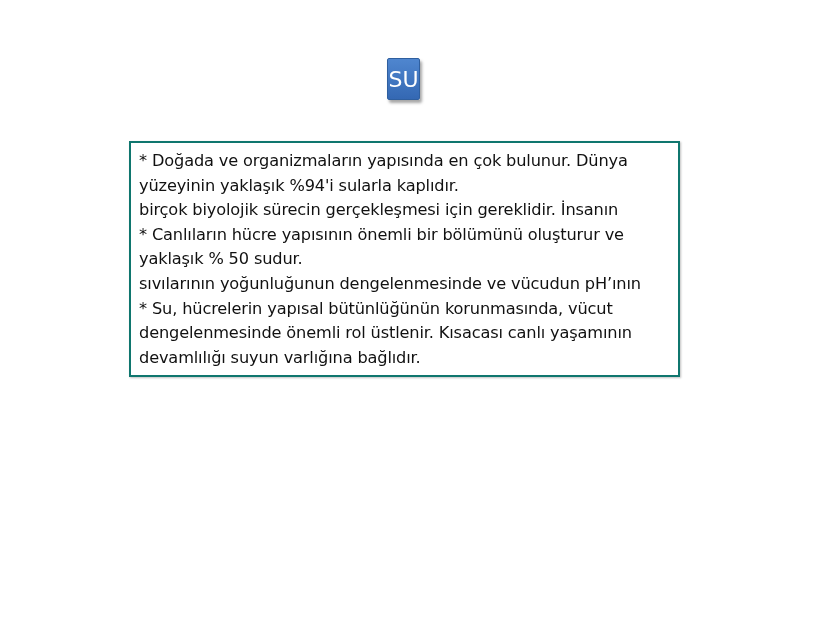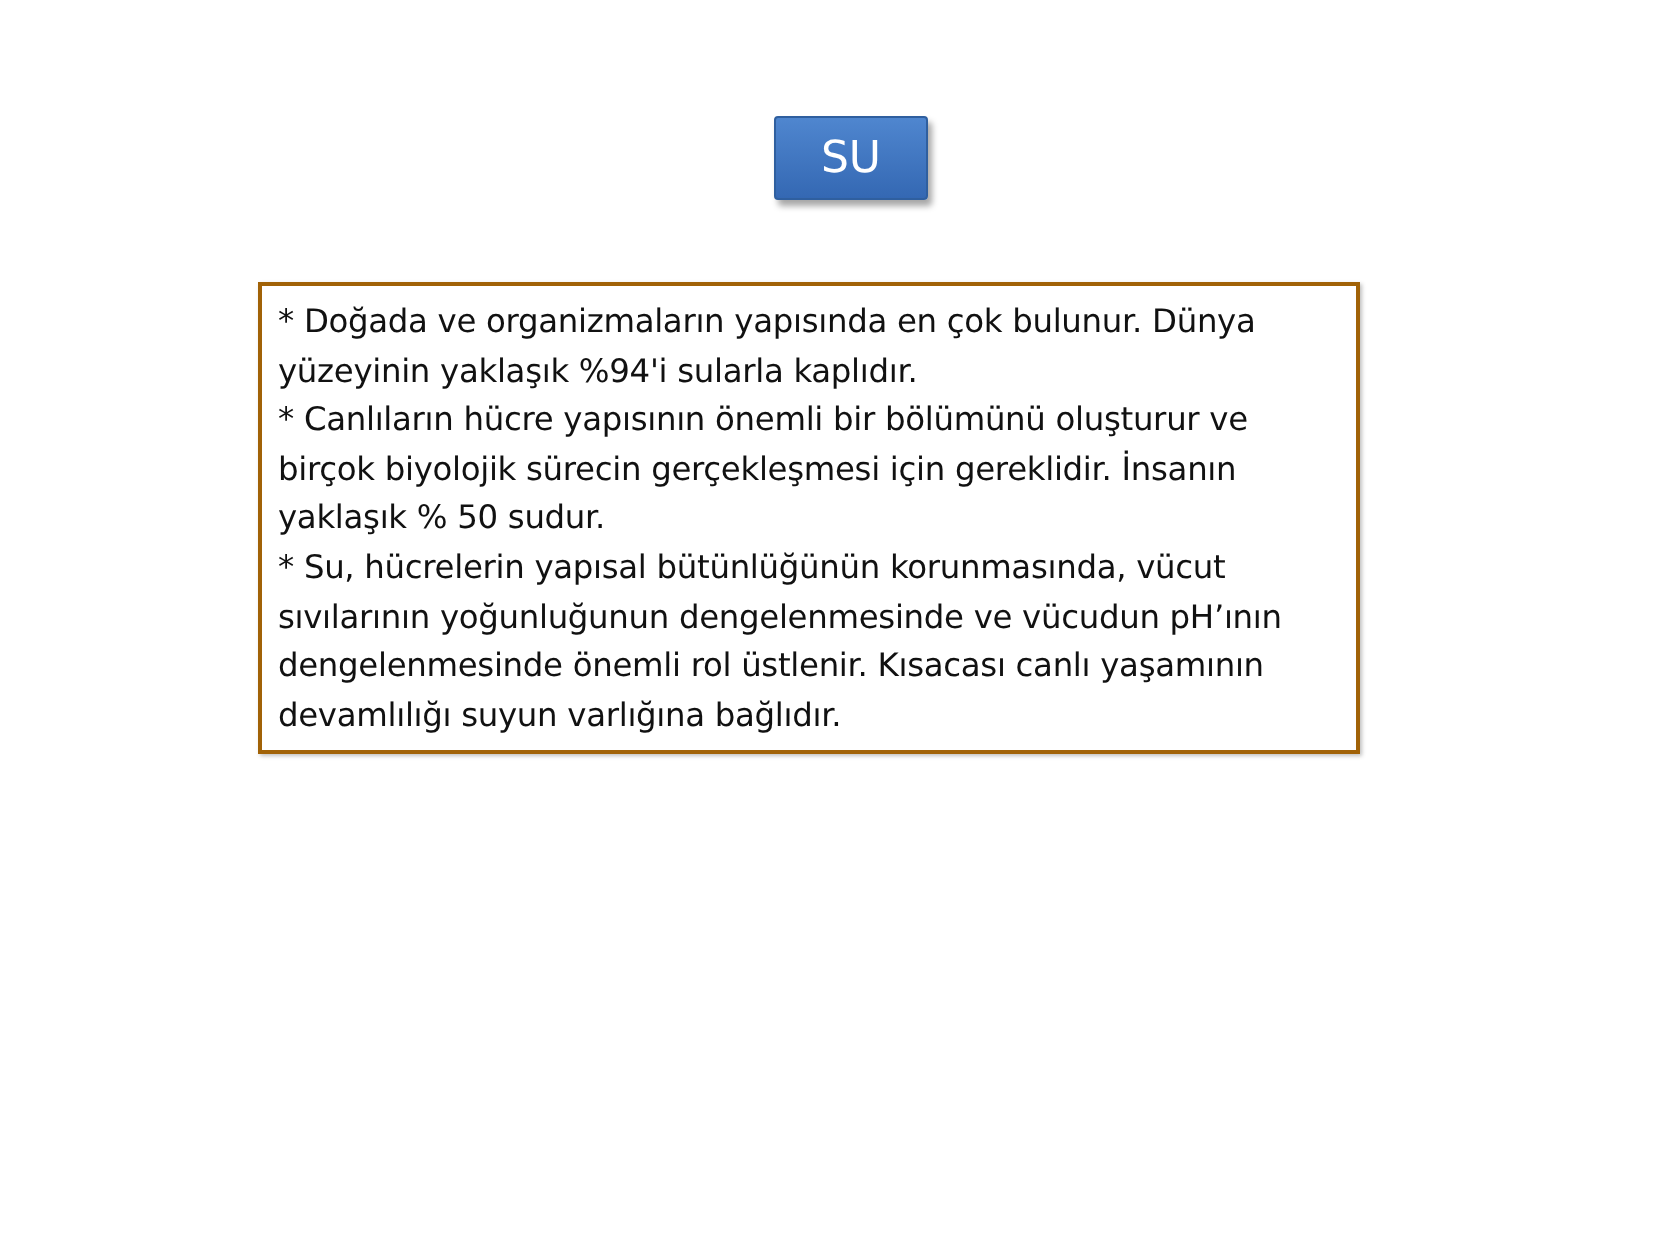--- a/index.html
+++ b/index.html
@@ -1,44 +1,44 @@
 <!DOCTYPE html>
 <html><head>
   <meta charset="utf-8">
   <style>
     html, body { margin:0; padding:0; background:#ffffff; }
     body { width:828px; height:621px; position:relative; overflow:hidden; font-family:"DejaVu Sans", sans-serif; }
     .title-box {
-      position:absolute; left:387px; top:58px; width:77px; height:42px;
+      position:absolute; left:387px; top:58px; width:33px; height:42px;
       background:linear-gradient(#4f86cf, #3468b3);
       border:1px solid #2f5f9f; border-radius:2px;
       box-shadow: 2px 3px 3px rgba(0,0,0,0.35);
       color:#ffffff; font-size:22px; display:flex; align-items:center; justify-content:center;
       box-sizing:border-box;
     }
     .content-box {
       position:absolute; left:129px; top:141px; width:551px; height:236px;
-      border:2px solid #a16207; box-sizing:border-box;
+      border:2px solid #0f766e; box-sizing:border-box;
       box-shadow: 1px 1px 2px rgba(0,0,0,0.25);
       padding:6px 8px 0 8px;
       color:#111111; font-size:16.2px; line-height:24.6px;
       letter-spacing:-0.15px;
     }
     .line { white-space:nowrap; display:block; }
   </style>
 </head>
 <body>
 
 <div class="title-box">
   <span>SU</span>
 </div>
 
 <div class="content-box">
   <span class="line">* Doğada ve organizmaların yapısında en çok bulunur. Dünya</span>
   <span class="line">yüzeyinin yaklaşık %94'i sularla kaplıdır.</span>
+  <span class="line">birçok biyolojik sürecin gerçekleşmesi için gereklidir. İnsanın</span>
   <span class="line">* Canlıların hücre yapısının önemli bir bölümünü oluşturur ve</span>
-  <span class="line">birçok biyolojik sürecin gerçekleşmesi için gereklidir. İnsanın</span>
   <span class="line">yaklaşık % 50 sudur.</span>
+  <span class="line">sıvılarının yoğunluğunun dengelenmesinde ve vücudun pH’ının</span>
   <span class="line">* Su, hücrelerin yapısal bütünlüğünün korunmasında, vücut</span>
-  <span class="line">sıvılarının yoğunluğunun dengelenmesinde ve vücudun pH’ının</span>
   <span class="line">dengelenmesinde önemli rol üstlenir. Kısacası canlı yaşamının</span>
   <span class="line">devamlılığı suyun varlığına bağlıdır.</span>
 </div>
 
 </body></html>

